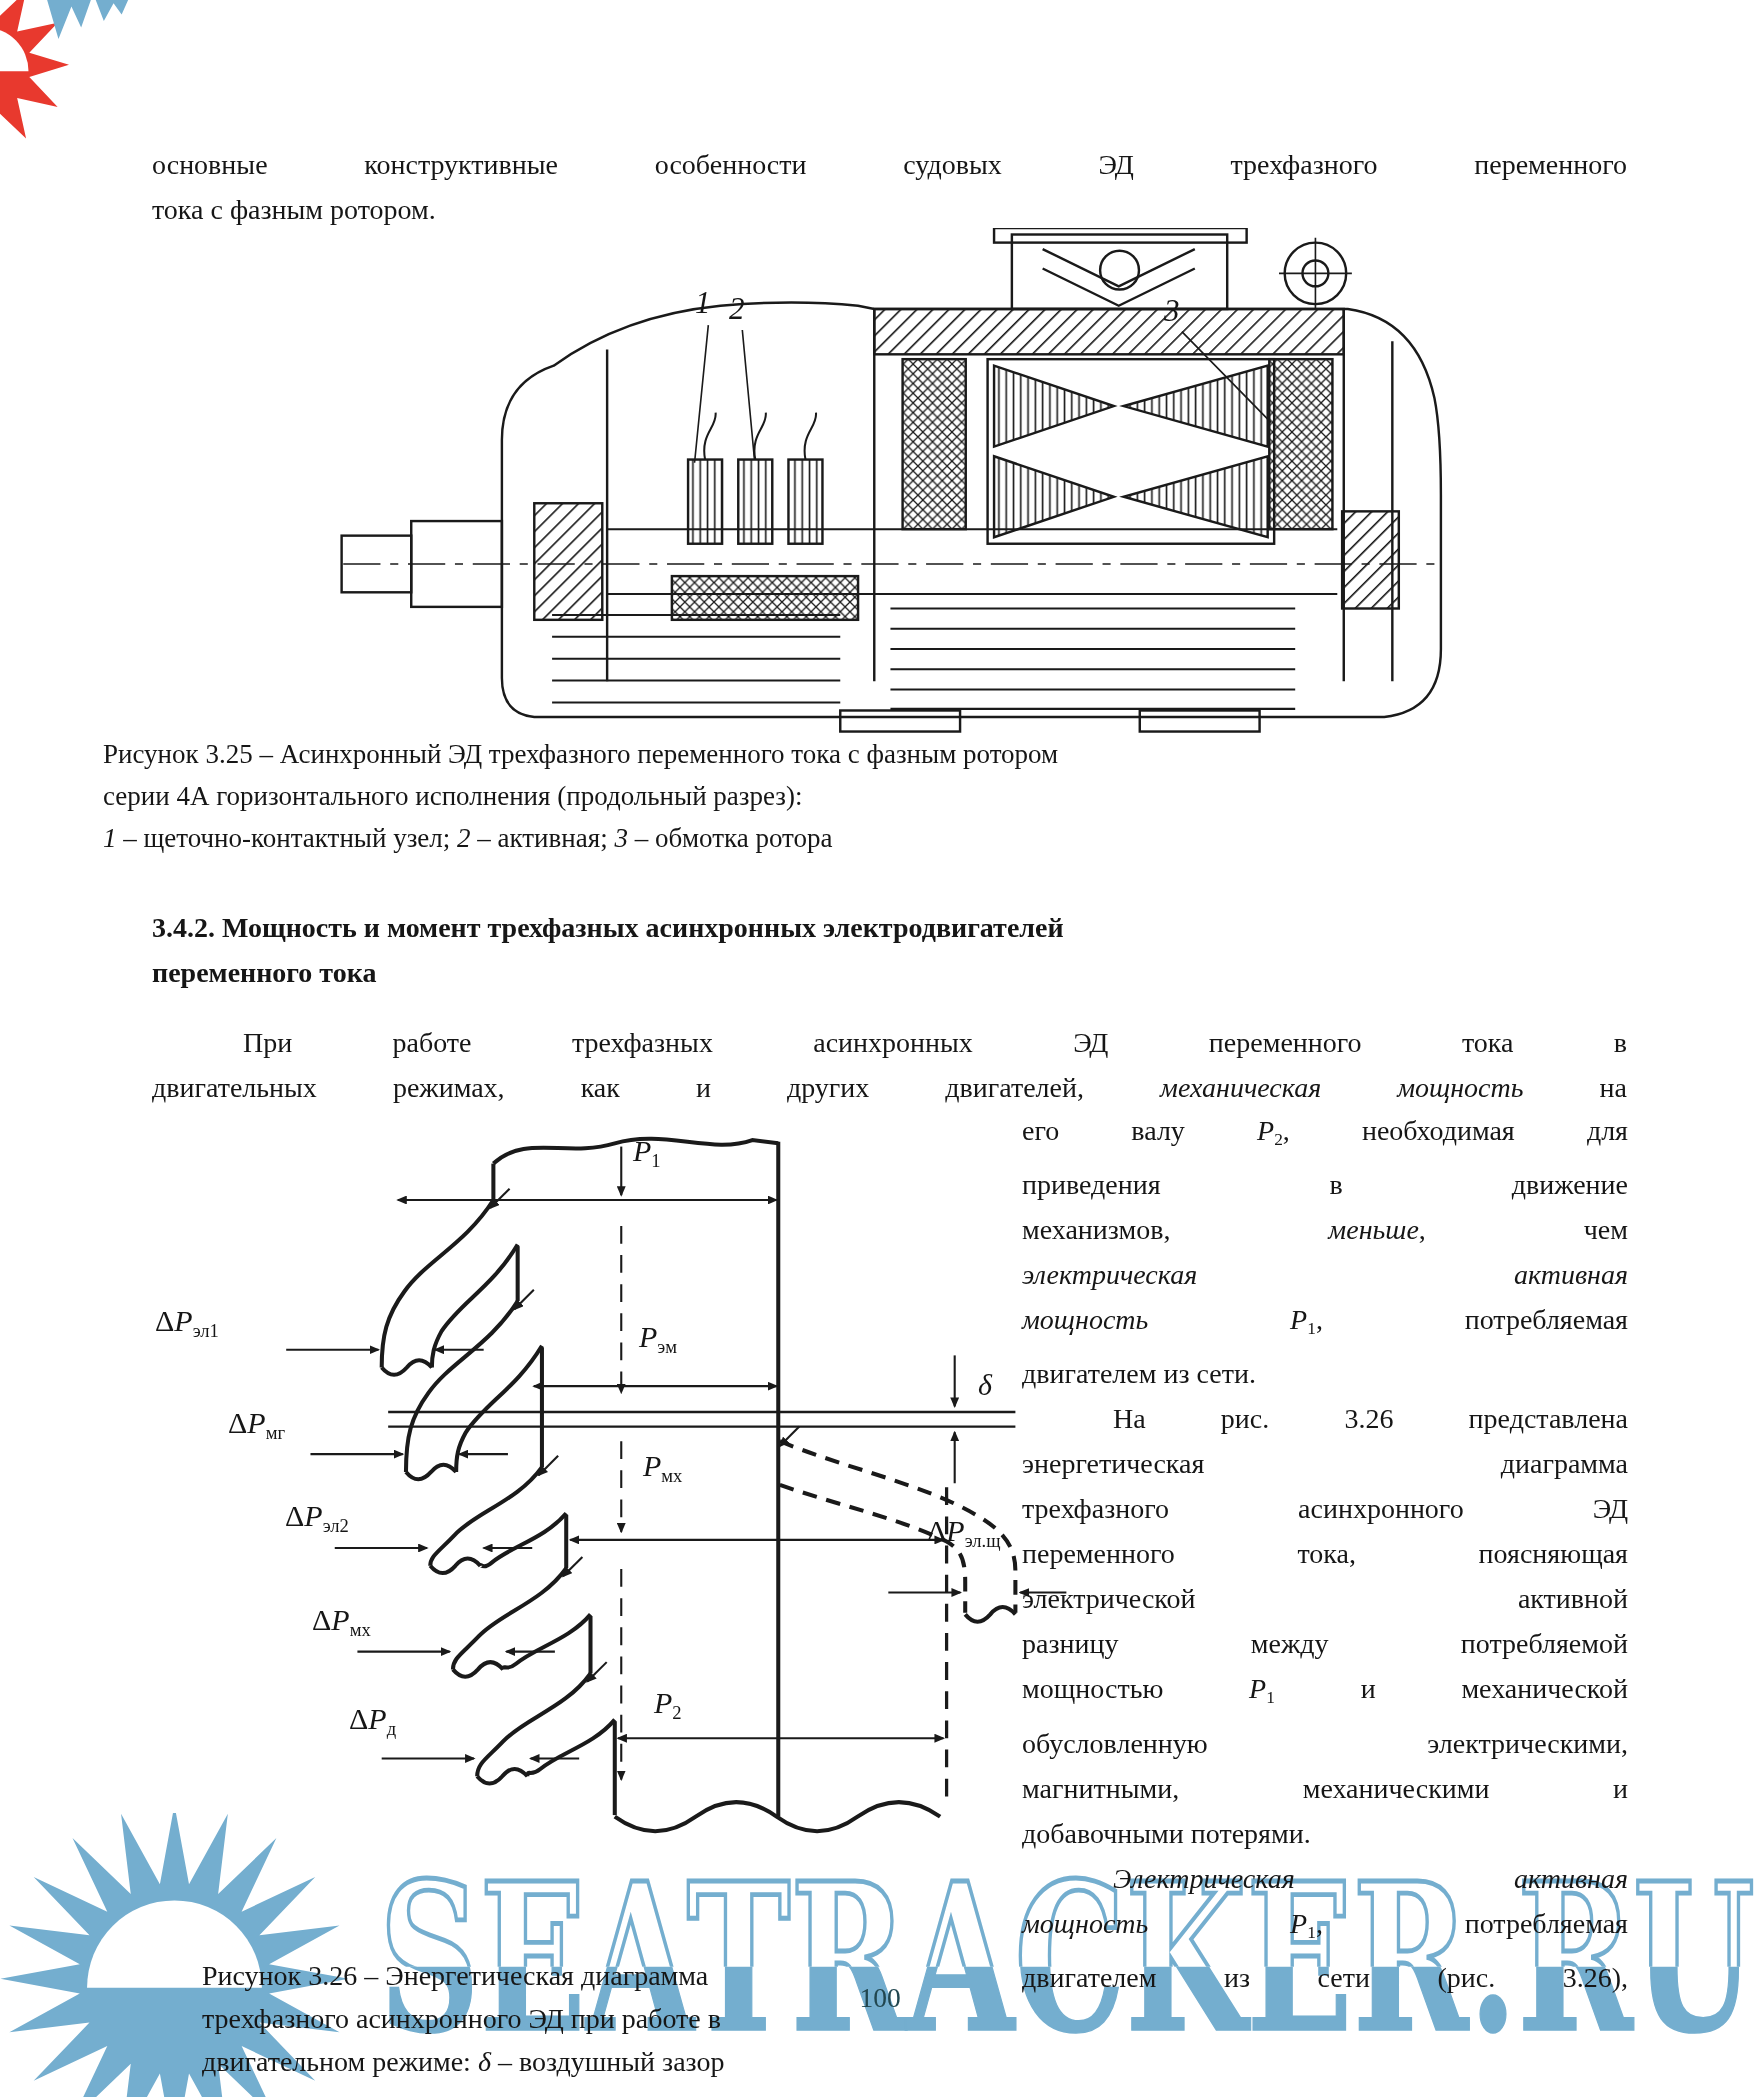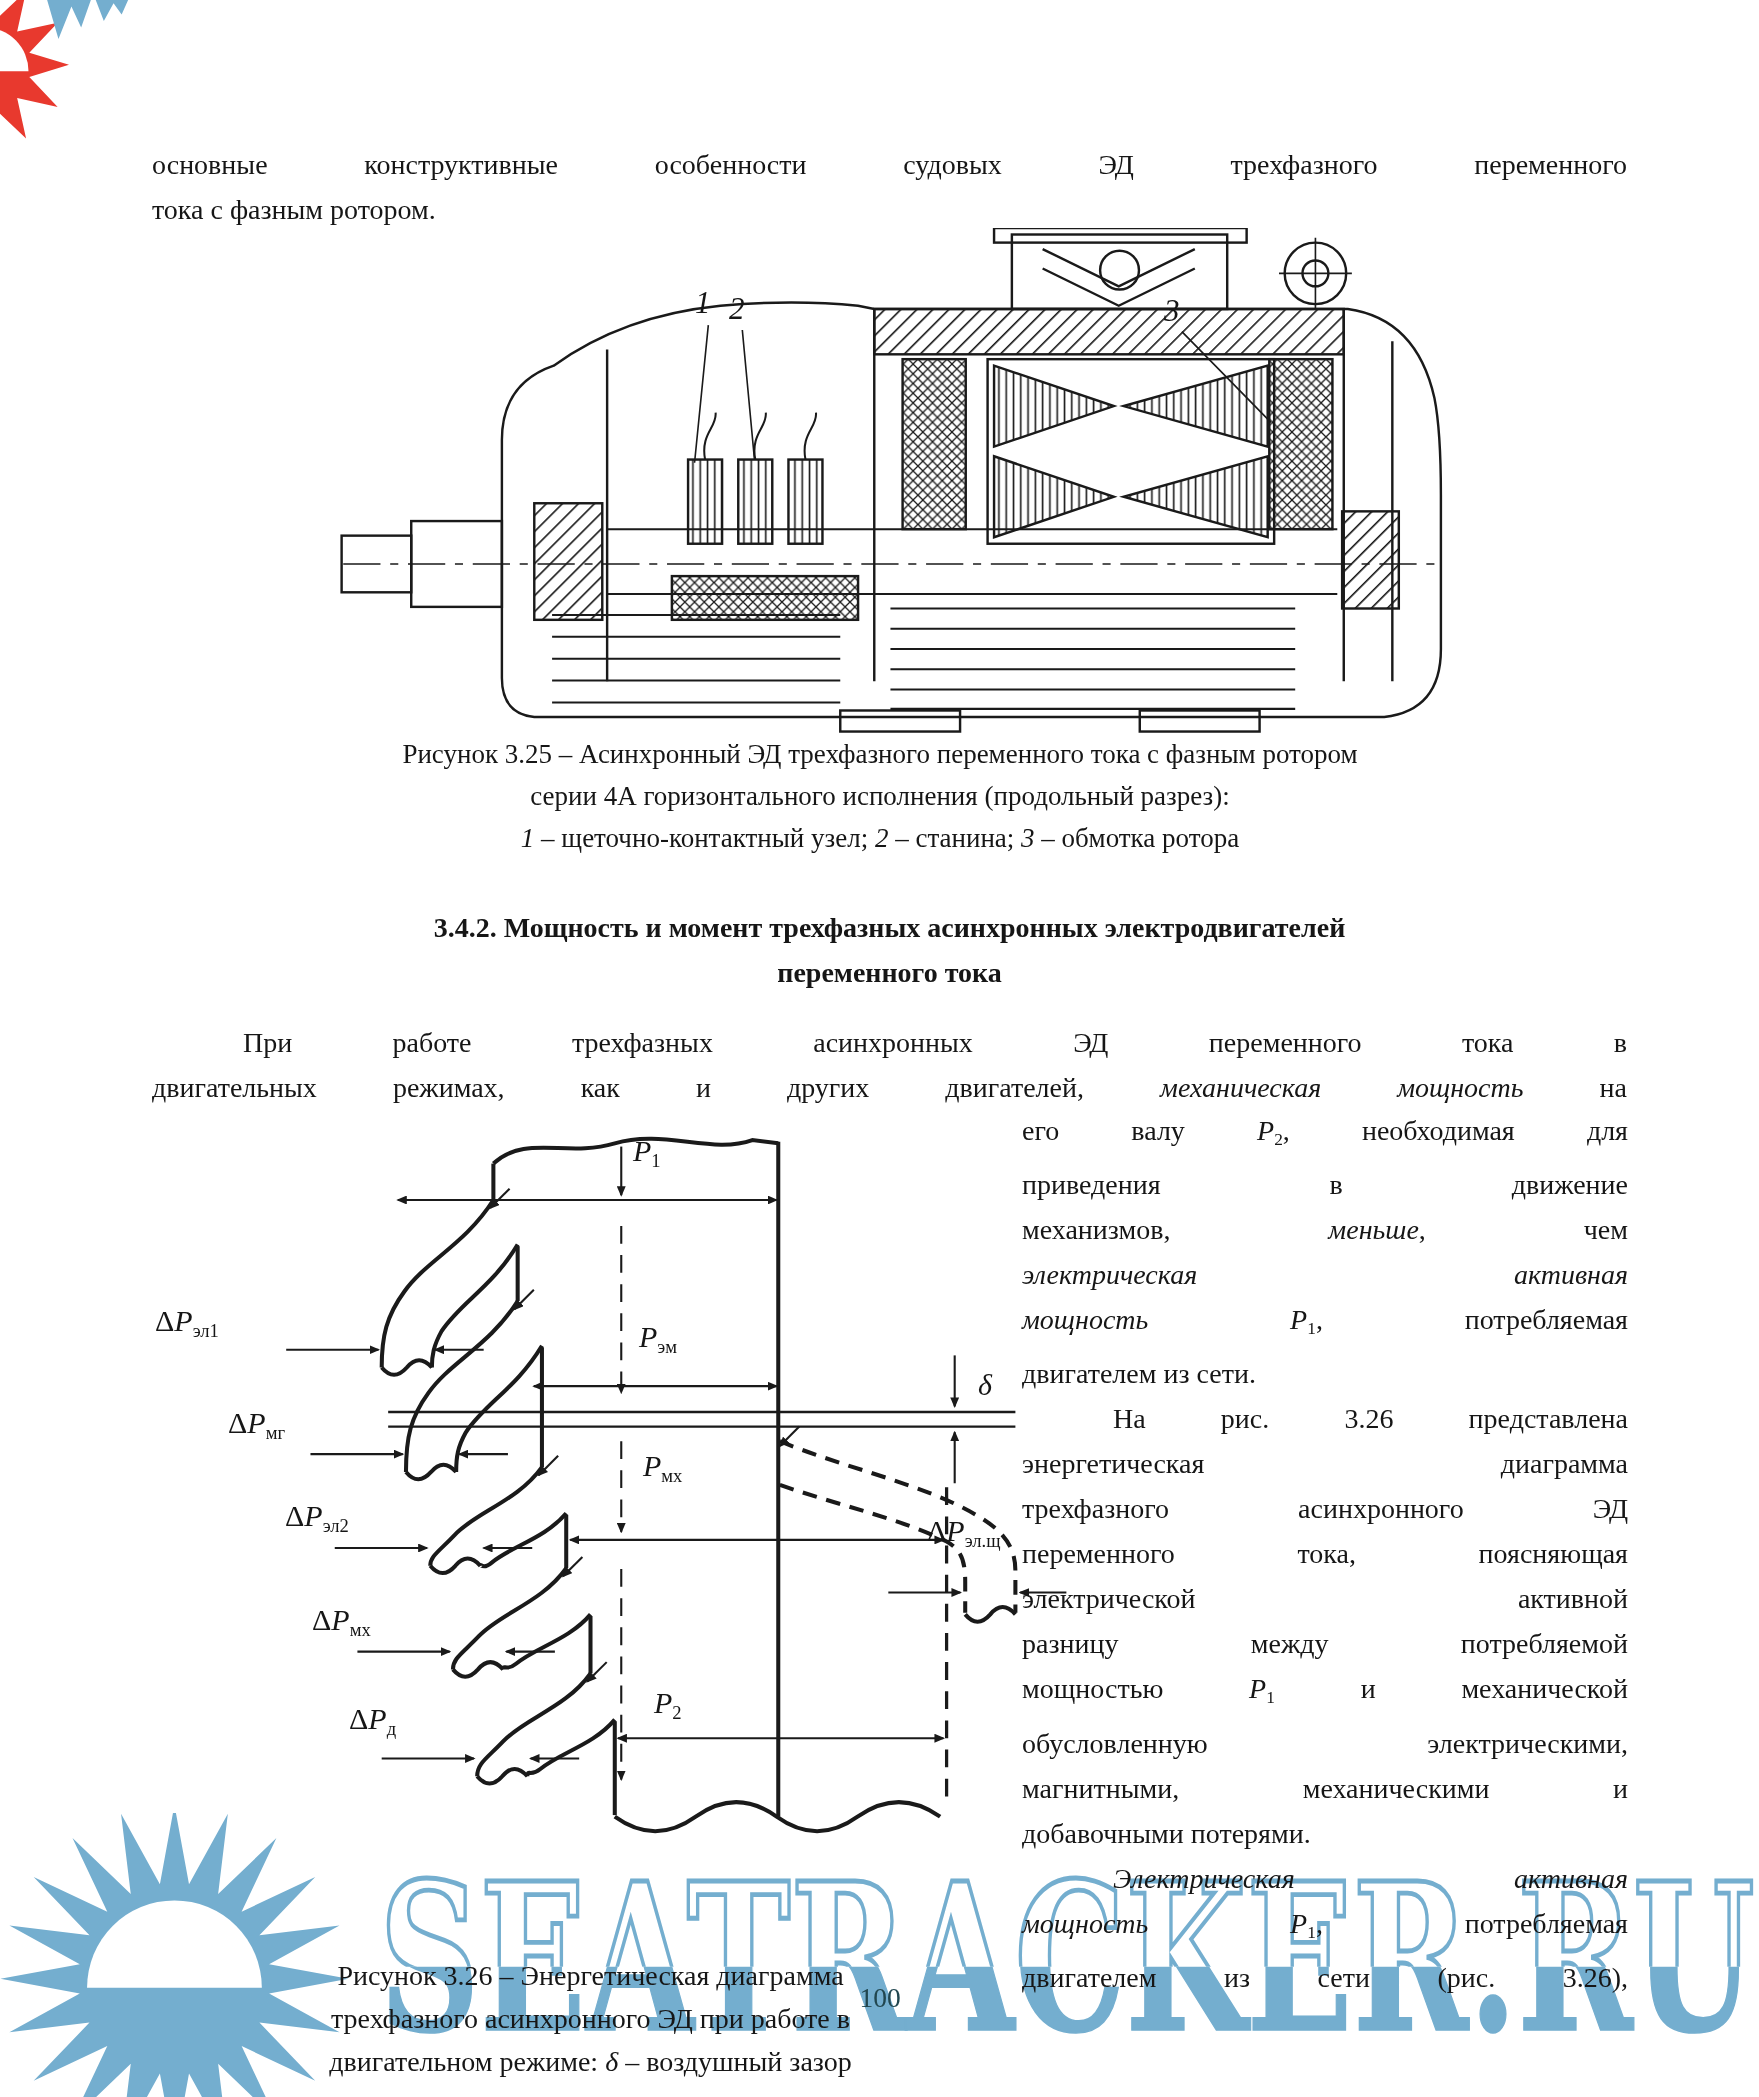--- a/index.html
+++ b/index.html
@@ -4,21 +4,21 @@
 <style>
   html,body{margin:0;padding:0;background:#888;}
   .page{position:relative;width:1760px;height:2097px;background:#ffffff;overflow:hidden;
         font-family:"Liberation Serif","DejaVu Serif",serif;color:#161616;}
   .abs{position:absolute;}
   .block{position:absolute;z-index:2;font-size:28px;}
   .block .ln{min-height:1em;}
   .jus .ln{text-align:justify;text-align-last:justify;}
   .jus .ln.end{text-align-last:left;}
   .ln.ind{text-indent:91px;}
-  .center .ln{text-align:center;}
+  .center .ln{text-align:left;}
   .i{font-style:italic;}
   .sub{font-size:0.62em;vertical-align:-0.30em;}
   .bold{font-weight:bold;}
   .dlabel{position:absolute;z-index:3;font-size:30px;white-space:nowrap;}
   .callout{position:absolute;z-index:3;font-size:31px;font-style:italic;}
   .pagenum{position:absolute;z-index:4;left:0;top:1982px;width:1760px;text-align:center;
            font-size:27.5px;color:#21464f;}
   svg{display:block;}
   .wmtext{font-family:"DejaVu Serif",serif;font-weight:bold;font-size:252px;}
   .layer0{z-index:0;}
@@ -124,21 +124,21 @@
       </g>
     </svg>
     <div class="callout" style="left:355px;top:57px">1</div>
     <div class="callout" style="left:389px;top:63px">2</div>
     <div class="callout" style="left:824px;top:65px">3</div>
   </div>
 
   <div class="block center" style="left:103px;top:733px;width:1554px;line-height:42px;font-size:27px">
       <div class="ln"><span>Рисунок 3.25 – Асинхронный ЭД трехфазного переменного тока с фазным ротором</span></div>
       <div class="ln"><span>серии 4А горизонтального исполнения (продольный разрез):</span></div>
-      <div class="ln"><span class="i">1</span><span> – щеточно-контактный узел; </span><span class="i">2</span><span> – станина; </span><span class="i">3</span><span> – обмотка ротора</span></div>
+      <div class="ln"><span class="i">1</span><span> – щеточно-контактный узел; </span><span class="i">2</span><span> – активная; </span><span class="i">3</span><span> – обмотка ротора</span></div>
     </div>
 
   <div class="block center bold" style="left:152px;top:905px;width:1475px;line-height:45px;font-size:28px">
       <div class="ln"><span>3.4.2. Мощность и момент трехфазных асинхронных электродвигателей</span></div>
       <div class="ln"><span>переменного тока</span></div>
     </div>
 
   <div class="block jus" style="left:152px;top:1020px;width:1475px;line-height:45px">
       <div class="ln ind"><span>При работе трехфазных асинхронных ЭД переменного тока в</span></div>
       <div class="ln"><span>двигательных режимах, как и других двигателей, </span><span class="i">механическая мощность</span><span> на</span></div>

